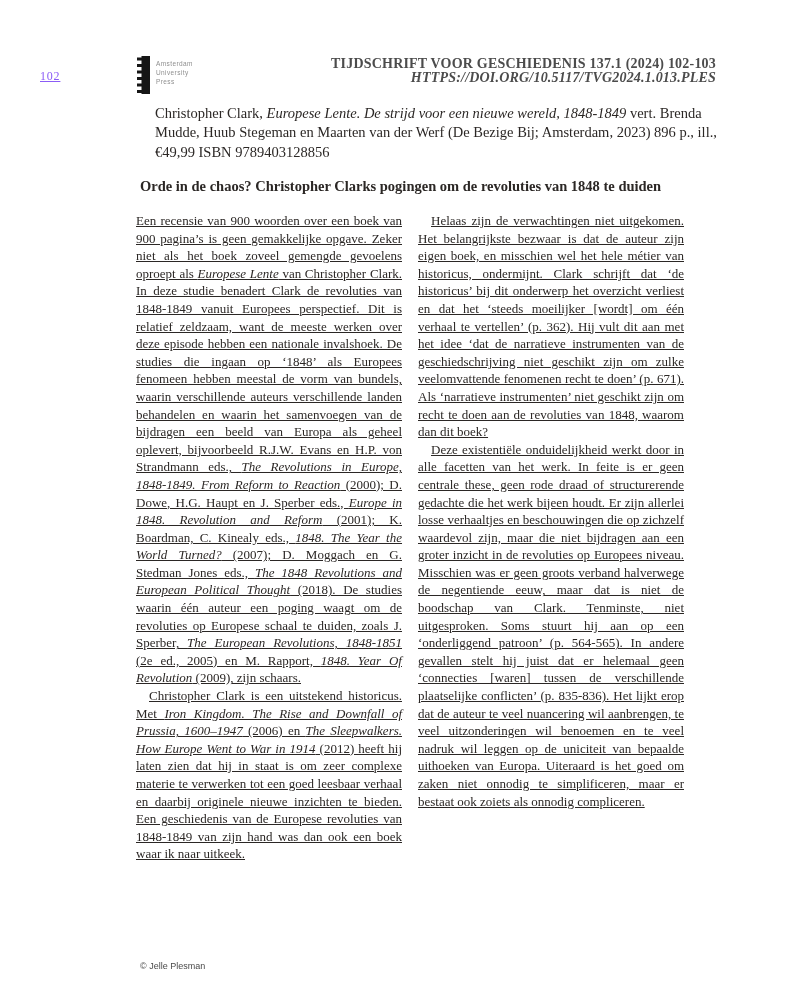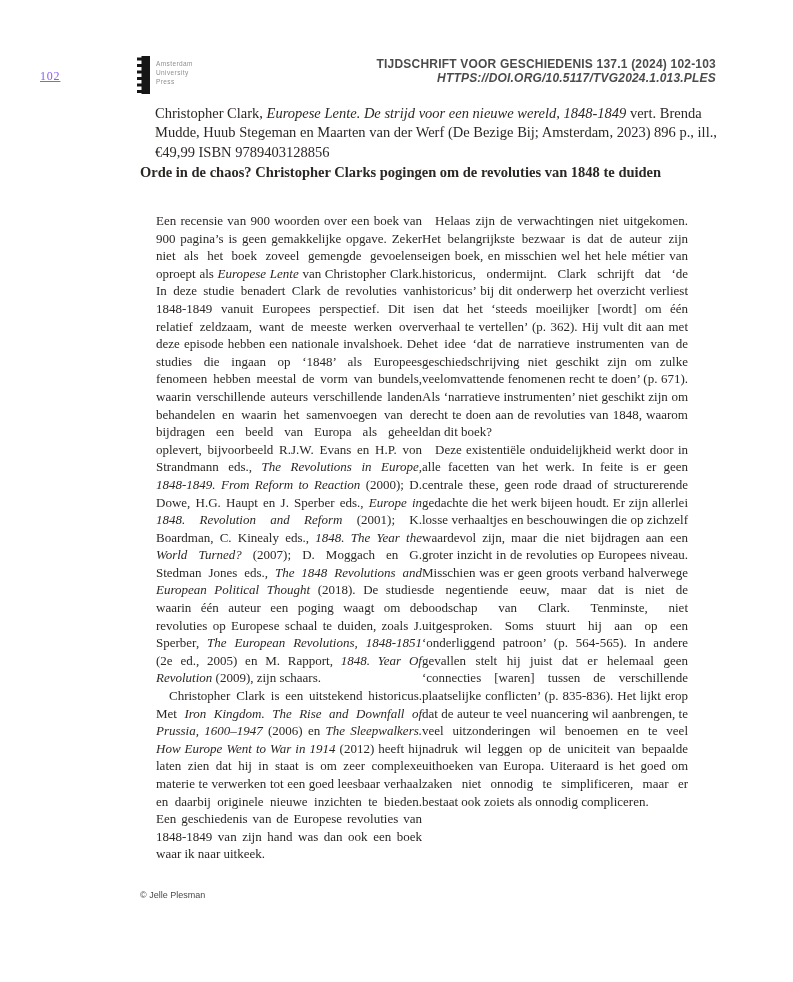--- a/index.html
+++ b/index.html
@@ -18,47 +18,47 @@
   }
   .logo-text {
     margin-left:6px; padding-top:3px;
     font-family:"Liberation Sans", sans-serif;
     font-size:6.5px; line-height:9px; letter-spacing:0.4px;
     color:#8f8f8f;
   }
   .header-right {
     position:absolute; top:57px; right:77px;
     text-align:right;
-    font-family:Liberation Sans, sans-serif;
-    font-size:12px; font-weight:bold; letter-spacing:0.2px;
+    font-family:Liberation Serif, serif;
+    font-size:14px; font-weight:bold; letter-spacing:0.2px;
     line-height:14px; color:#4c4c4c;
   }
   .header-right .doi { font-style:italic; font-weight:bold; }
   .citation {
     position:absolute; left:155px; top:104px; width:572px;
     margin:0; font-size:14.5px; line-height:19.3px; color:#2b2725;
   }
   .citation em { font-style:italic; }
   .article-title {
-    position:absolute; left:140px; top:164px; width:620px;
+    position:absolute; left:140px; top:178px; width:620px;
     margin:0; font-size:14.5px; font-weight:bold; color:#2b2725;
   }
   .columns {
-    position:absolute; left:156px; top:212px; width:548px;
-    display:flex; 
+    position:absolute; left:136px; top:212px; width:548px;
+    display:flex; gap:16px;text-decoration:underline;
   }
   .col {
     width:266px; text-align:justify;
     font-size:13px; line-height:17.6px; color:#2b2725;
   }
   .para { margin:0; }
   .para.indent { text-indent:13px; }
   .para em { font-style:italic; }
   .footer {
-    position:absolute; left:140px; top:888px; width:600px;
+    position:absolute; left:140px; top:959px; width:600px;
     font-family:"Liberation Sans", sans-serif;
     font-size:9px; line-height:14.5px; color:#4a4a4a;
   }
 </style>
 </head>
 <body>
 
 <div class="page-number">102</div>
 
 <div class="logo">

